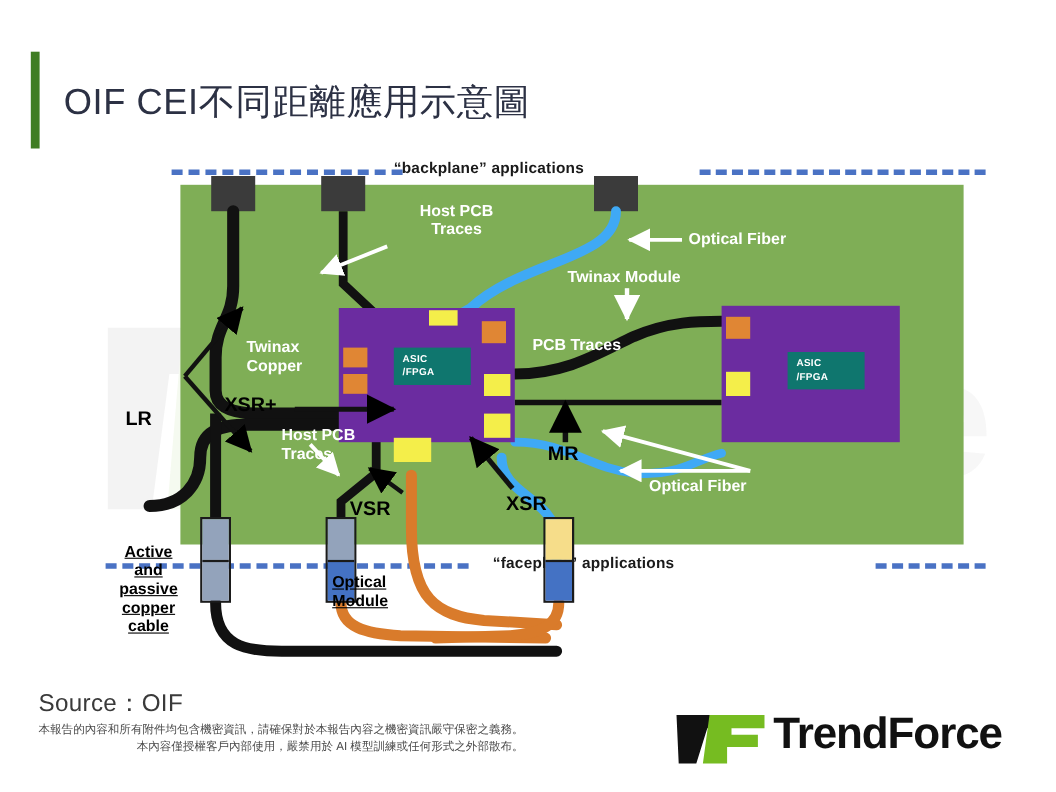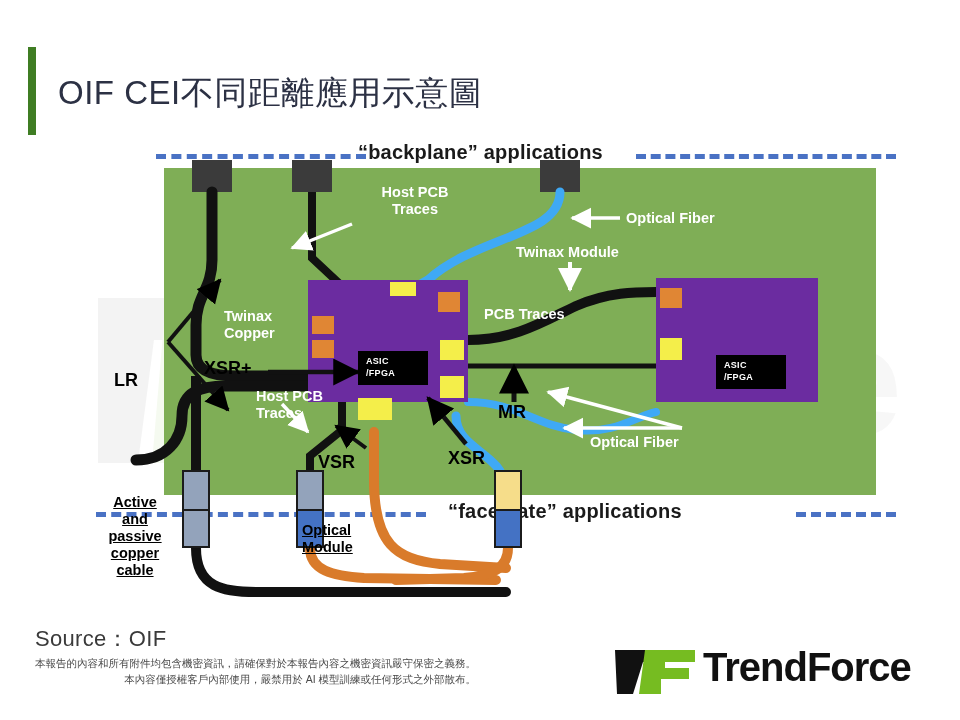--- a/index.html
+++ b/index.html
@@ -28,23 +28,23 @@
       color:#f1f1f1;letter-spacing:-4px;line-height:150px;}
 
   
   .green{position:absolute;left:68px;top:28px;width:712px;height:327px;background:#7fae56;}
 
   
   .dash{position:absolute;height:0;border-top:5px dashed #4a72c4;}
 
   
   .purple{position:absolute;background:#6b2ca0;}
-  .asic{position:absolute;background:#000000;color:#ffffff;
+  .asic{position:absolute;background:#0f766e;color:#ffffff;
         font-size:9px;font-weight:700;line-height:12px;padding:4px 0 0 8px;
-        letter-spacing:.3px;margin-top:35px;}
+        letter-spacing:.3px;}
 
   
   .pad{position:absolute;}
   .pad-or{background:#e08634;}
   .pad-ye{background:#f4ee4a;}
 
   
   .blkbox{position:absolute;background:#3b3b3b;}
 
   
@@ -55,21 +55,21 @@
   .conn .top{height:50%;}
   .conn .bot{height:50%;border-top:2px solid #1b1b1b;box-sizing:border-box;}
   .gray{background:#93a3bb;}
   .blue{background:#4472c4;}
   .yell{background:#f6dd8a;}
 
   
   .lbl{position:absolute;font-size:14.5px;font-weight:700;line-height:17px;}
   .lbl-w{color:#ffffff;}
   .lbl-b{color:#000000;text-decoration:underline;}
-  .lbl-quote{font-size:20px;font-weight:700;color:#1a1a1a;letter-spacing:.2px;}
+  .lbl-quote{font-size:14px;font-weight:700;color:#1a1a1a;letter-spacing:.2px;}
   .lbl-big{font-size:18px;font-weight:700;color:#000;}
 
   
   .source{position:absolute;left:35px;top:624px;font-size:22px;color:#3a3a3a;letter-spacing:.3px;}
   .disc{position:absolute;left:35px;top:655px;font-size:10.5px;color:#4a4a4a;line-height:16px;text-align:right;}
   .logo{position:absolute;left:613px;top:648px;width:330px;height:52px;}
   .logo-text{position:absolute;left:90px;top:-3px;font-size:40px;font-weight:700;color:#111;letter-spacing:-1px;}
 </style>
 </head>
 <body>
@@ -226,21 +226,21 @@
     <div class="lbl lbl-b" style="left:0px;top:354px;width:78px;text-align:center;">
       <div>Active</div>
       <div>and</div>
       <div>passive</div>
       <div>copper</div>
       <div>cable</div>
     </div>
 
     <div class="lbl lbl-big" style="left:18px;top:192px;margin-top:40px;">LR</div>
     <div class="lbl lbl-big" style="left:402px;top:264px;">MR</div>
-    <div class="lbl lbl-big" style="left:352px;top:310px;">XSR</div>
+    <div class="lbl lbl-big" style="left:364px;top:310px;">XSR</div>
     <div class="lbl lbl-big" style="left:108px;top:220px;">XSR+</div>
     <div class="lbl lbl-big" style="left:222px;top:314px;">VSR</div>
   </div>
 
   <div class="source">Source：OIF</div>
   <div class="disc">
     <div>本報告的內容和所有附件均包含機密資訊，請確保對於本報告內容之機密資訊嚴守保密之義務。</div>
     <div>本內容僅授權客戶內部使用，嚴禁用於 AI 模型訓練或任何形式之外部散布。</div>
   </div>
 

